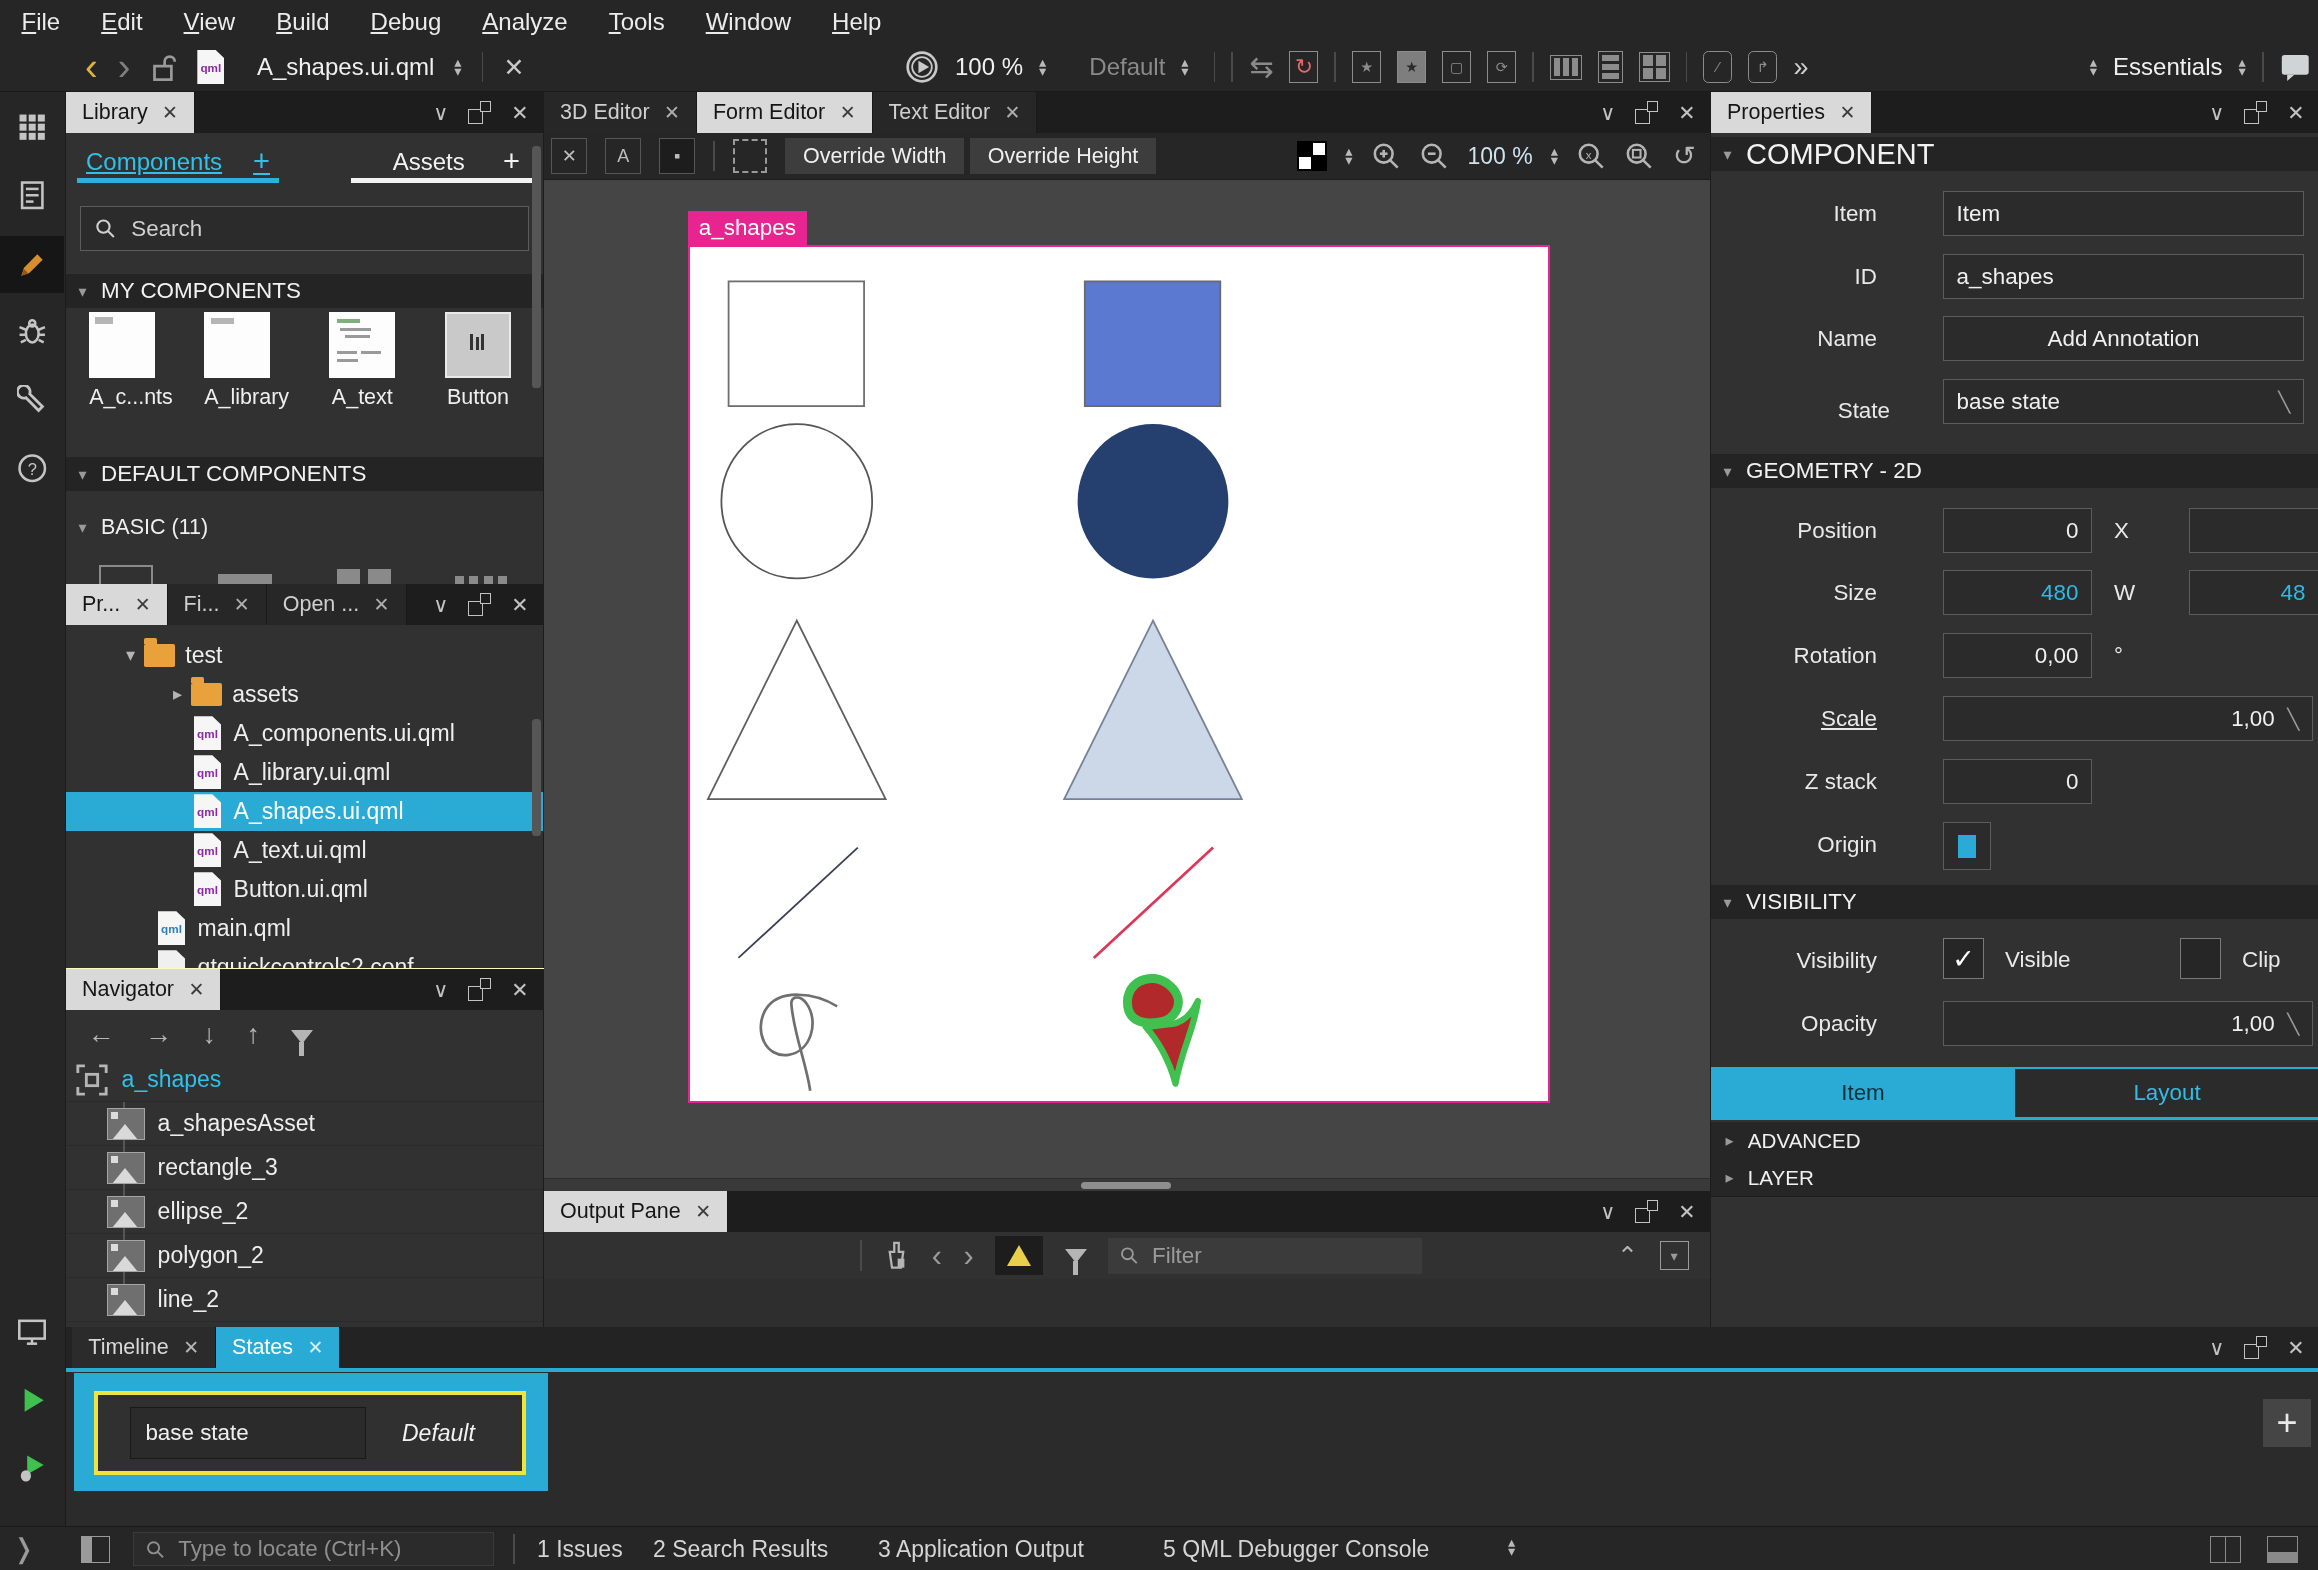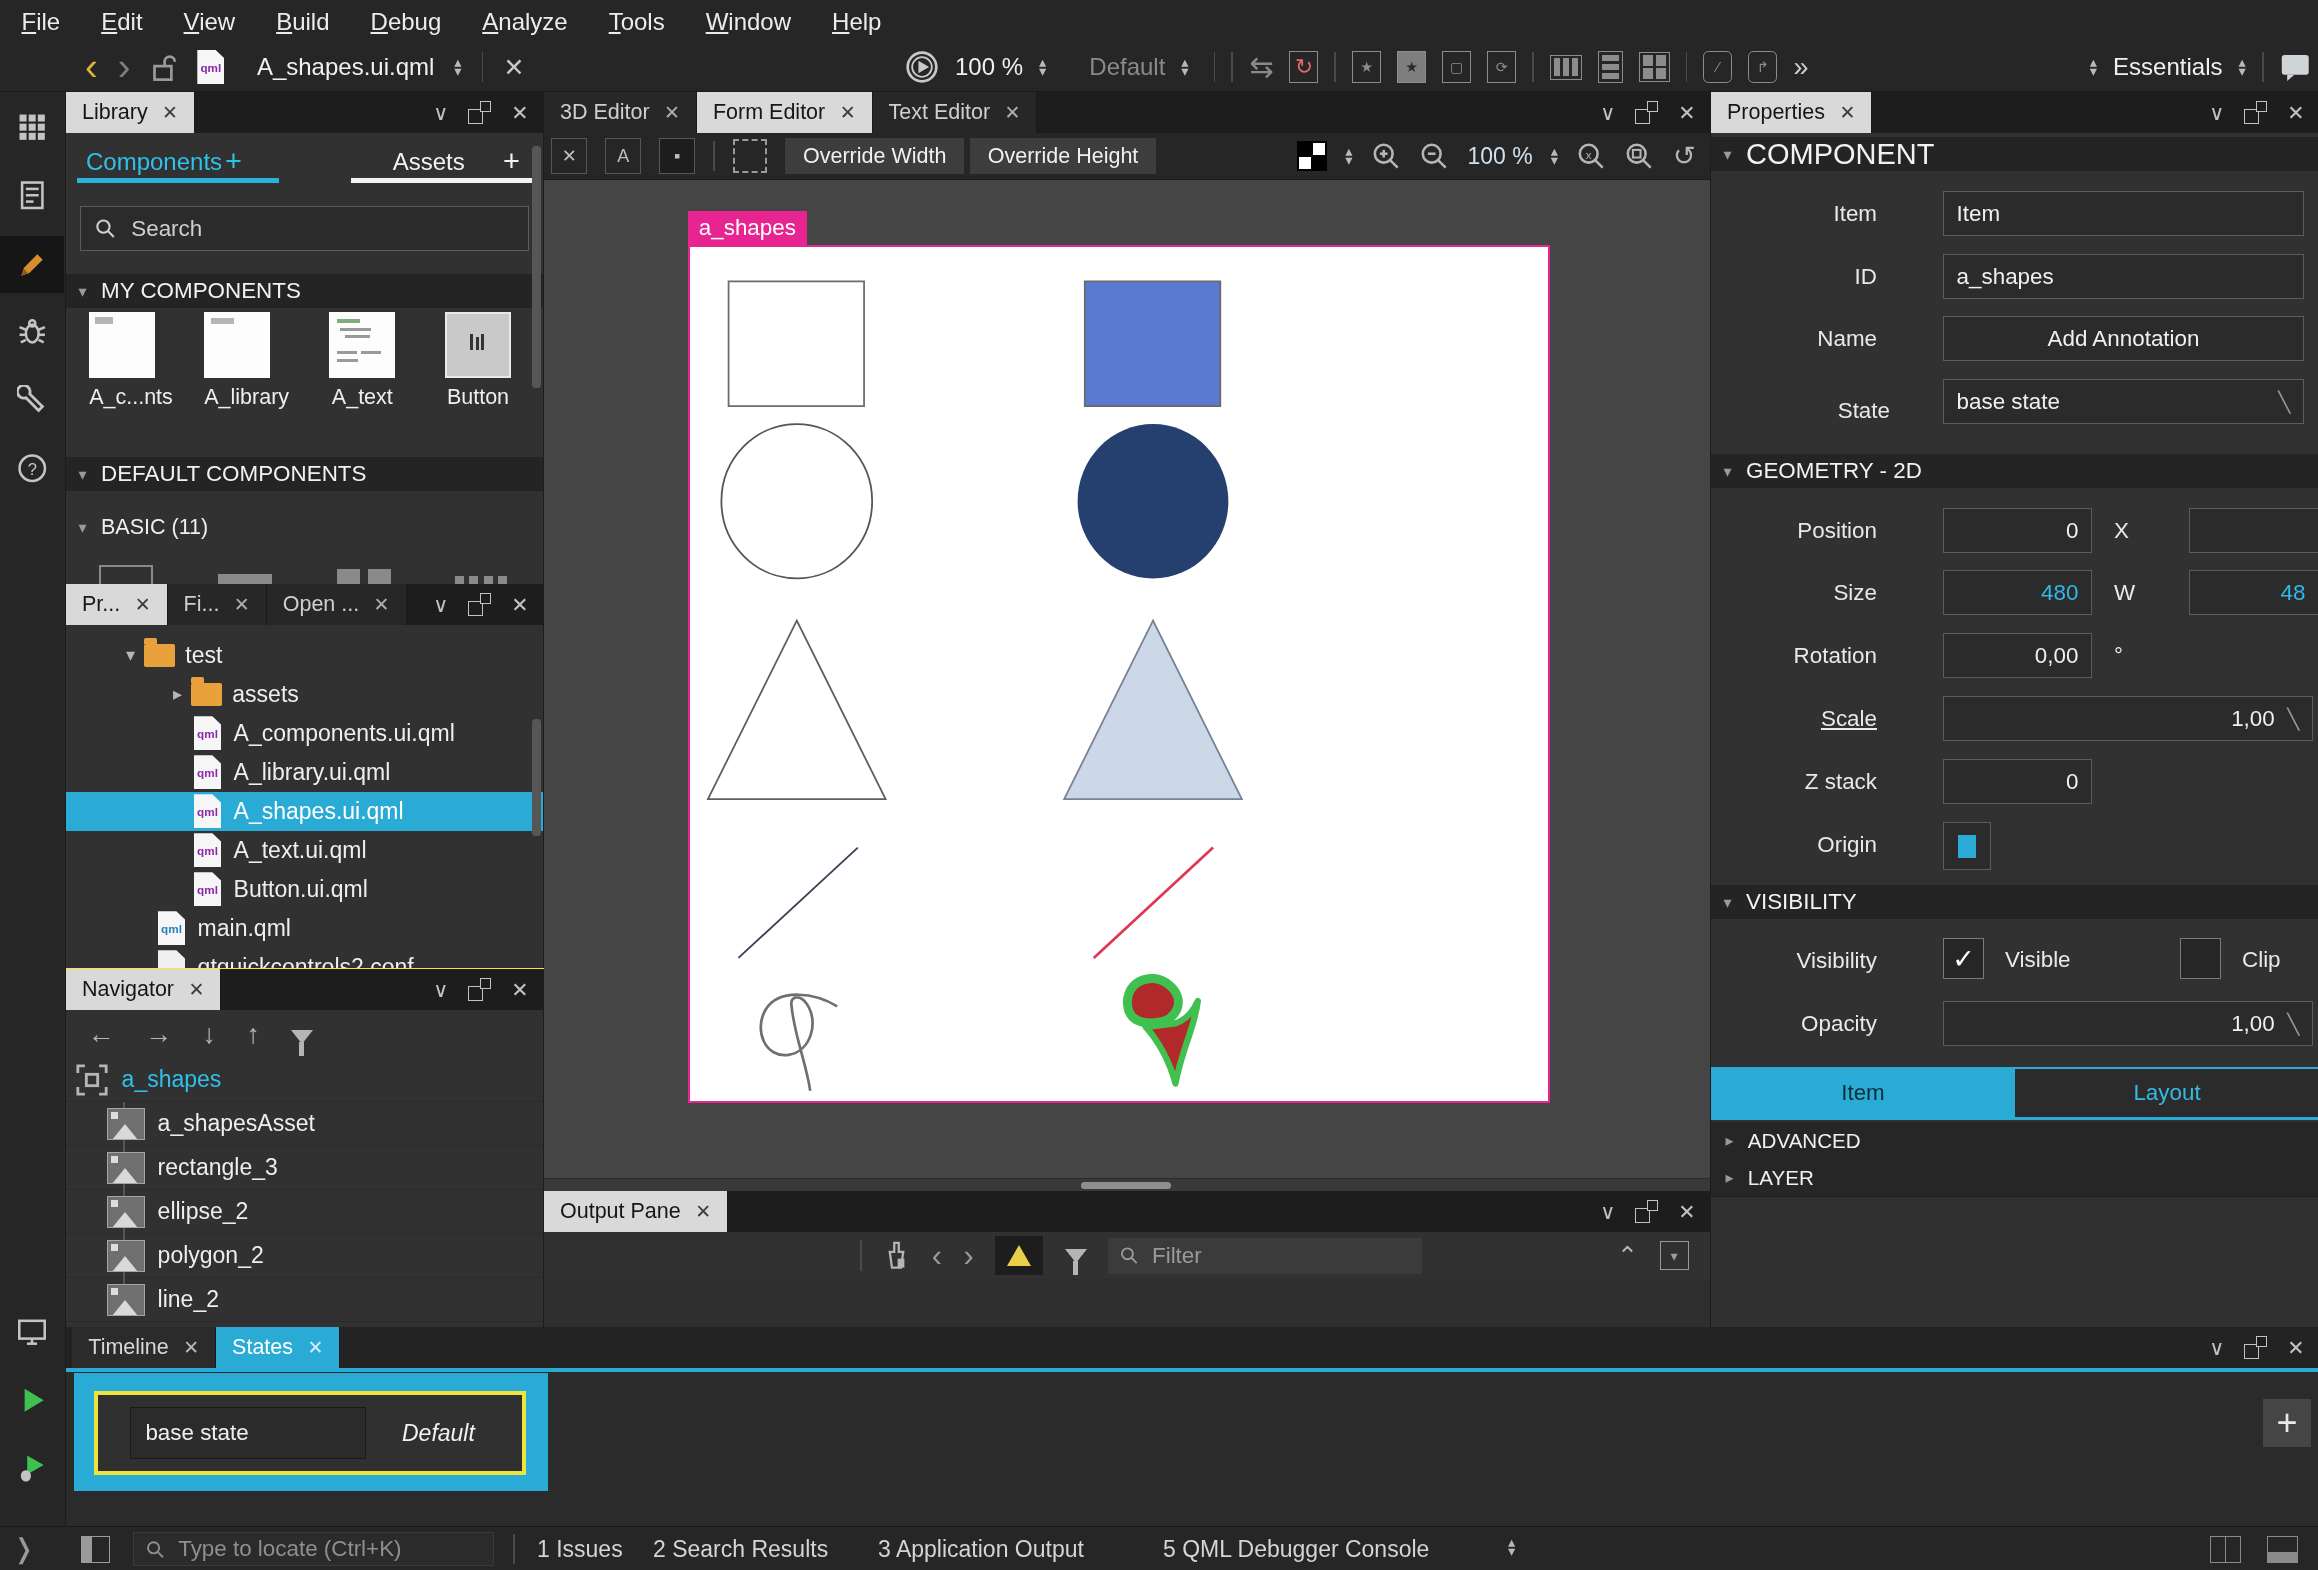--- a/index.html
+++ b/index.html
@@ -1,16 +1,16 @@
 <!DOCTYPE html>
 <html style="font-size:14.4px"><head>
 <meta charset="utf-8">
 <style>
   html,body{margin:0;padding:0;background:#181818;}
-  #app{position:relative;width:2319px;height:1571px;background:#fde047;overflow:hidden;
+  #app{position:relative;width:2319px;height:1571px;background:#fef9c3;overflow:hidden;
        font-family:"Liberation Sans","DejaVu Sans",sans-serif;color:#d8d8d8;}
   
   .menubar{position:absolute;left:0;top:0;width:100%;height:44px;display:flex;align-items:center;
            gap:41px;padding-left:21.5px;background:#262626;font-size:24px;color:#ececec;box-sizing:border-box;}
   .menu-item{display:inline-block;}
   .menu-item::first-letter{text-decoration:underline;}
   
   .toolbar{position:absolute;left:0;top:44px;width:100%;height:48px;background:#262626;border-bottom:1.8px solid #1a1a1a;box-sizing:border-box;}
   .tb{position:absolute;top:0;height:46px;display:flex;align-items:center;gap:20px;font-size:24px;white-space:nowrap;}
   .sep{width:1.8px;height:30.5px;background:#4a4a4a;}
@@ -305,21 +305,21 @@
         <span>Library</span>
           <span class="x">✕</span>
       </div>
       <div class="pc">
         <span class="chev">∨</span>
         <span class="float-icon"></span>
         <span>✕</span>
       </div>
     </div>
     <div class="lib-tabs">
-      <div class="lib-tab" style="color:#2fc1ea;padding-left:20px;gap:3px;">
+      <div class="lib-tab" style="color:#2fc1ea;padding-left:20px;gap:31px;text-decoration:underline;">
         <span>Components</span>
         <span style="font-size:29px;">+</span>
         <span class="ind" style="left:10.8px;right:36px;background:#2ab2dc;"></span>
       </div>
       <div class="lib-tab" style="color:#f2f2f2;justify-content:center;position:relative;">
         <span>Assets</span>
         <span style="position:absolute;right:23px;font-size:29px;">+</span>
         <span class="ind" style="left:36px;right:7.2px;background:#f2f2f2;"></span>
       </div>
     </div>

